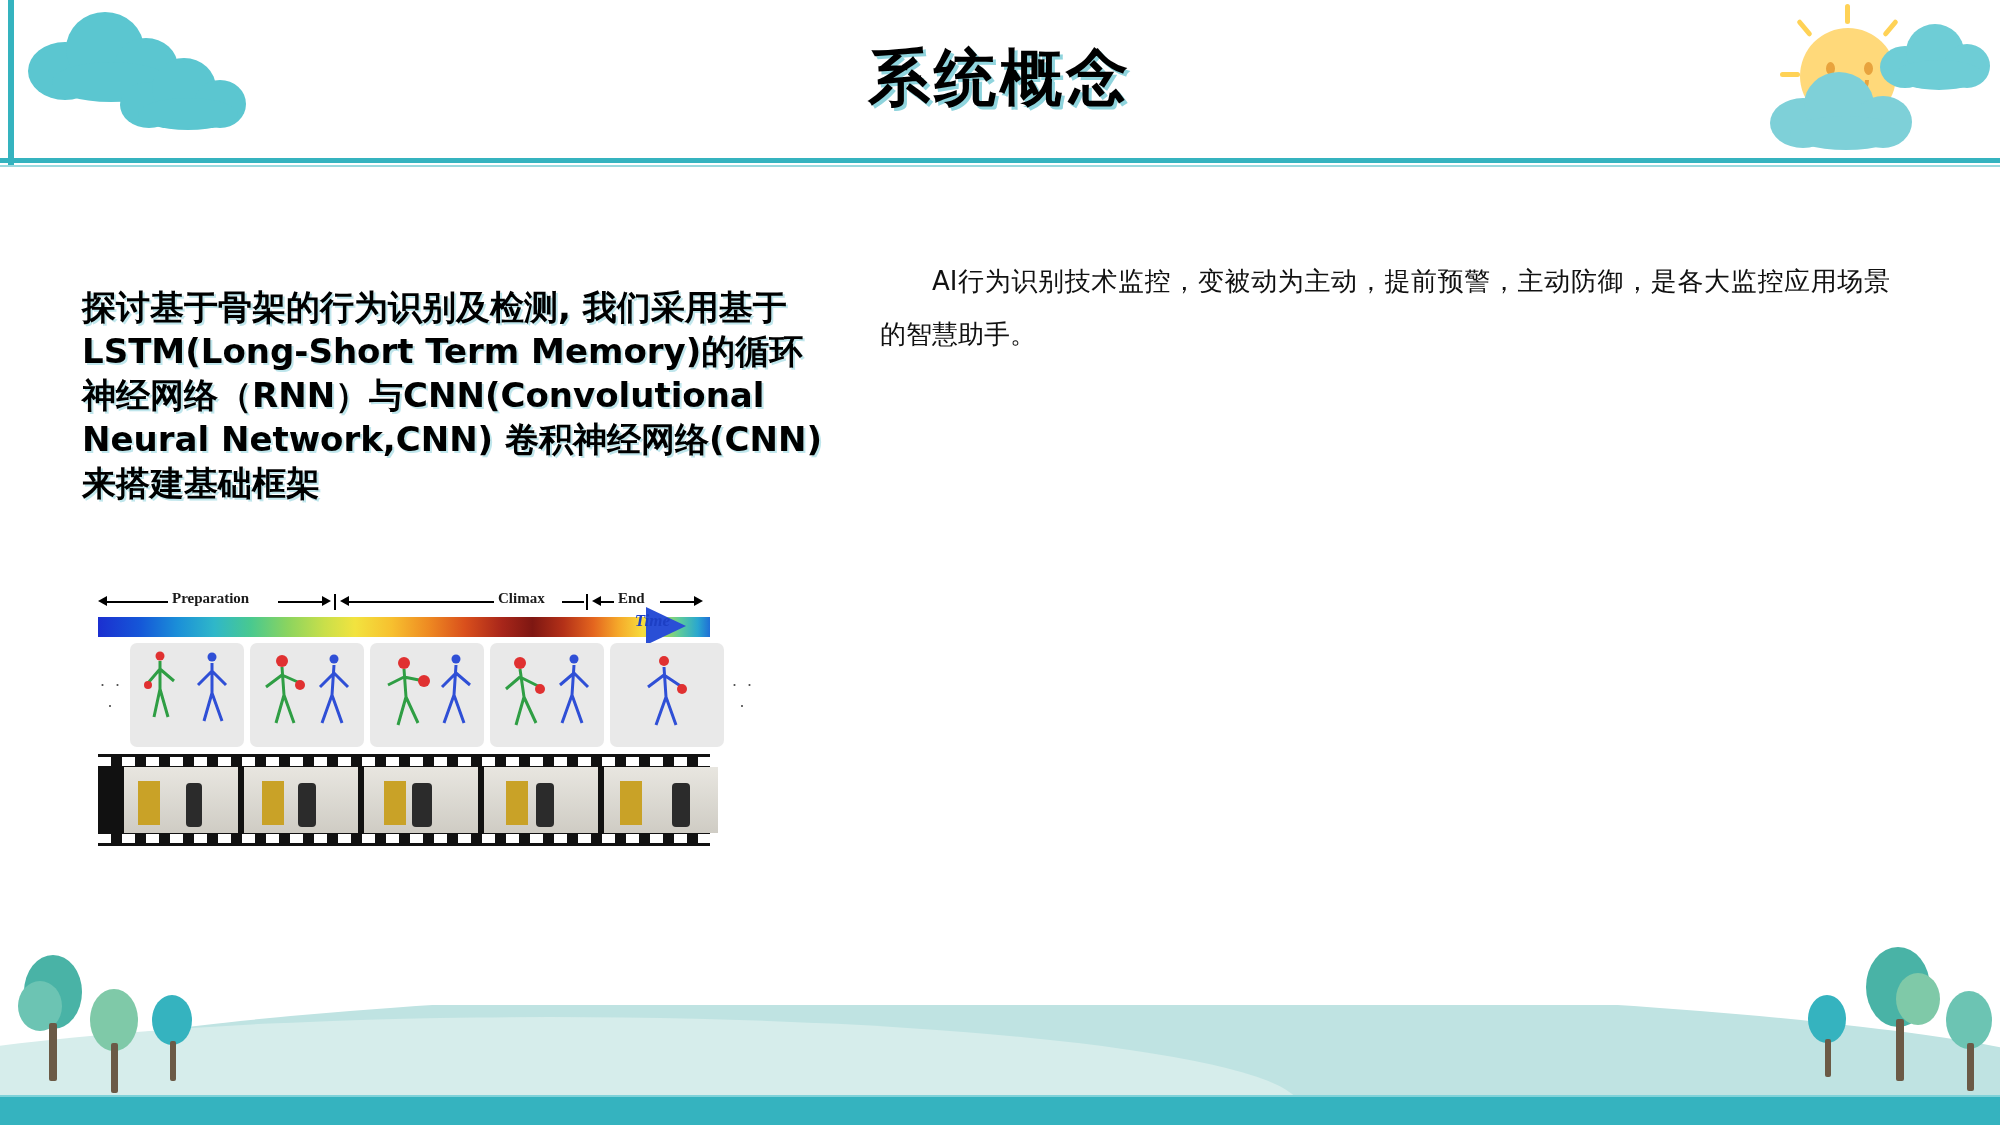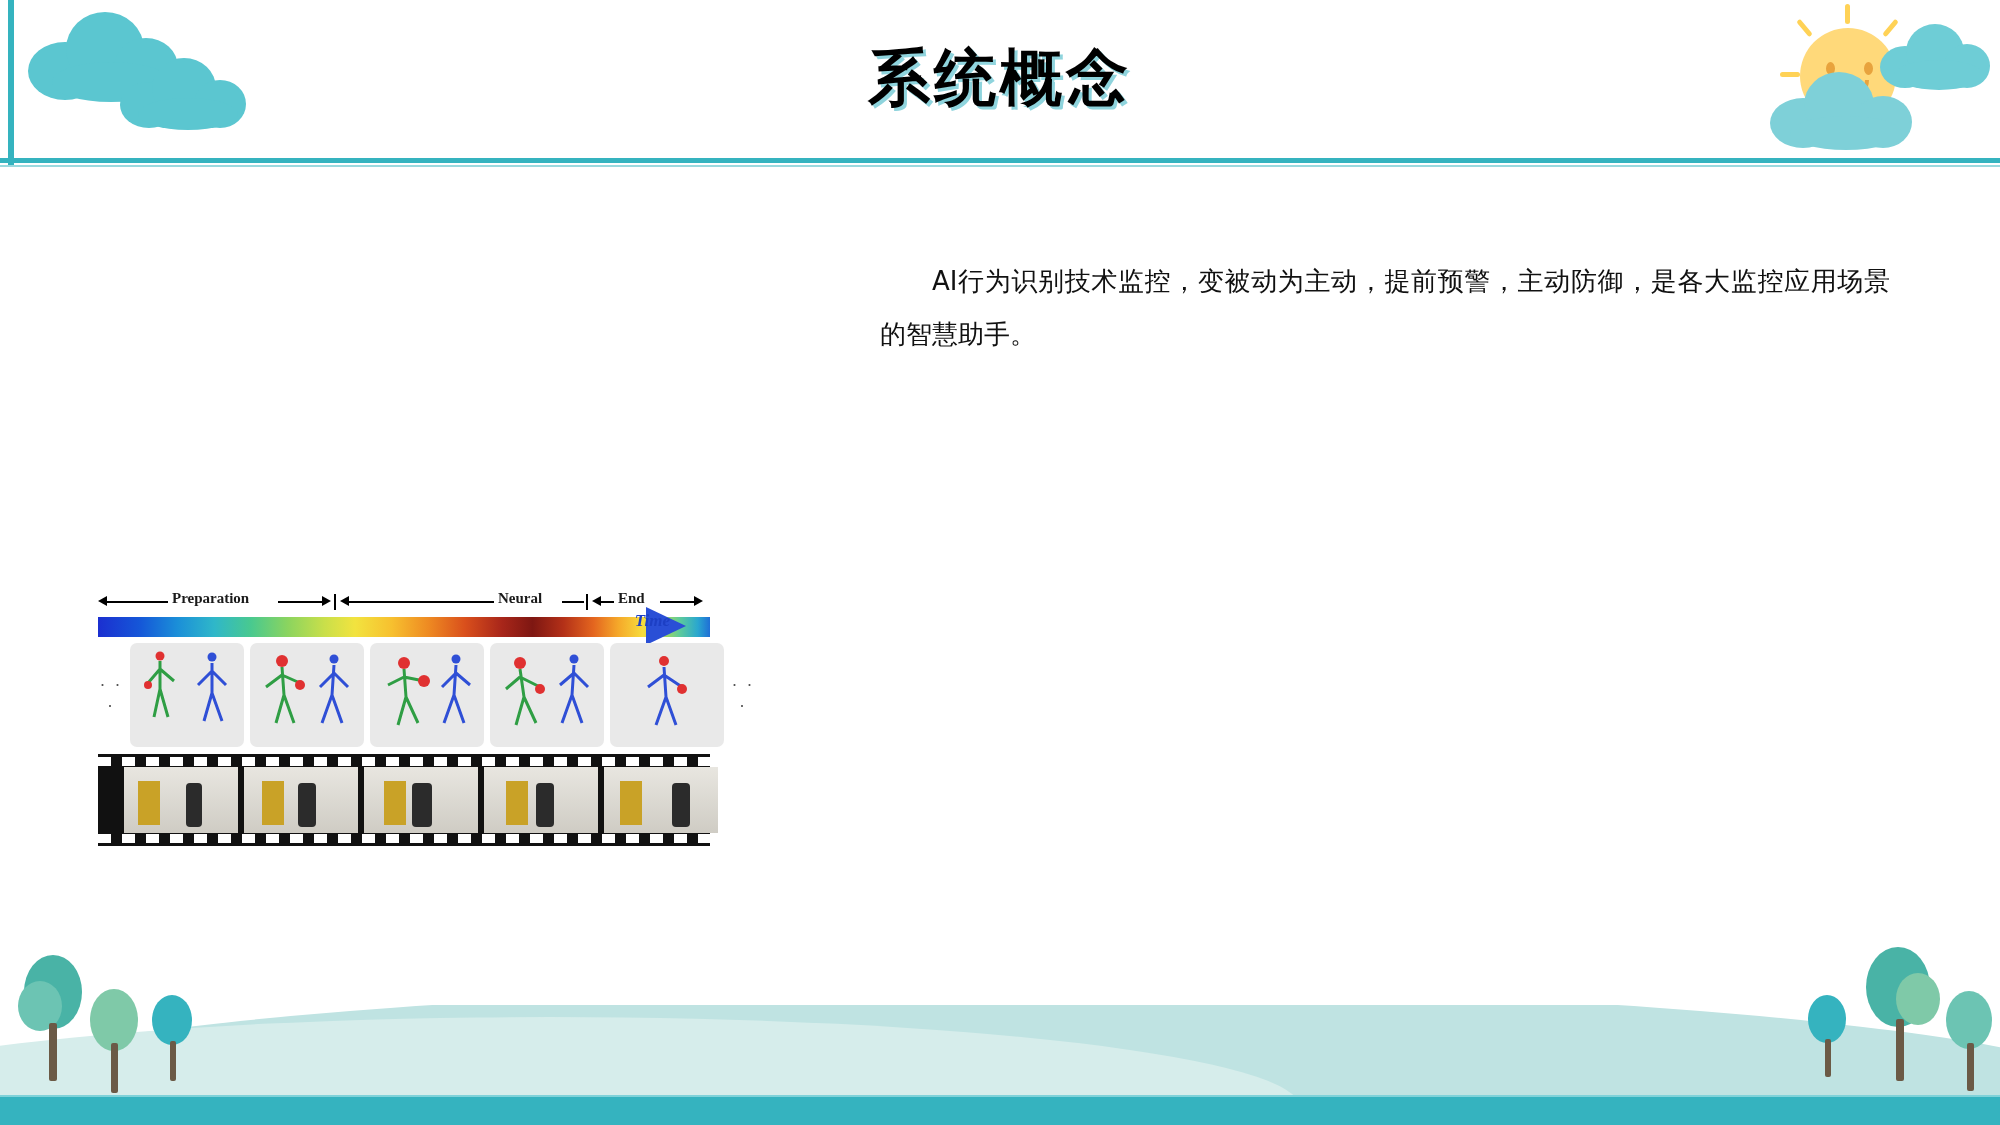--- a/index.html
+++ b/index.html
@@ -199,33 +199,36 @@
       <div class="puff" style="left:34px;top:2px;width:70px;height:66px;"></div>
       <div class="puff" style="left:84px;top:26px;width:58px;height:52px;"></div>
       <div class="puff" style="left:20px;top:46px;width:112px;height:34px;"></div>
     </div>
 
     <div class="slide-title">系统概念</div>
     <div class="header-rule"></div>
     <div class="header-rule2"></div>
   </div>
 
+  <div class="left-col">
+    <div class="left-heading">探讨基于骨架的行为识别及检测, 我们采用基于LSTM(Long-Short Term Memory)的循环神经网络（RNN）与CNN(Convolutional Neural Network,CNN) 卷积神经网络(CNN)来搭建基础框架</div>
+  </div>
 
   <div class="figure">
 
     <div class="fig-axis">
       <div class="arw" style="left:0px;border-right:9px solid #000;"></div>
       <div class="ln" style="left:8px;width:62px;"></div>
       <span class="lbl" style="left:74px;">Preparation</span>
       <div class="ln" style="left:180px;width:46px;"></div>
       <div class="arw" style="left:224px;border-left:9px solid #000;"></div>
       <div class="tick" style="left:236px;"></div>
       <div class="arw" style="left:242px;border-right:9px solid #000;"></div>
       <div class="ln" style="left:250px;width:146px;"></div>
-      <span class="lbl" style="left:400px;">Neural</span>
+      <span class="lbl" style="left:400px;">Climax</span>
       <div class="ln" style="left:464px;width:22px;"></div>
       <div class="tick" style="left:488px;"></div>
       <div class="arw" style="left:494px;border-right:9px solid #000;"></div>
       <div class="ln" style="left:502px;width:14px;"></div>
       <span class="lbl" style="left:520px;">End</span>
       <div class="ln" style="left:562px;width:36px;"></div>
       <div class="arw" style="left:596px;border-left:9px solid #000;"></div>
     </div>
 
     <div style="position:relative;width:542px;">

